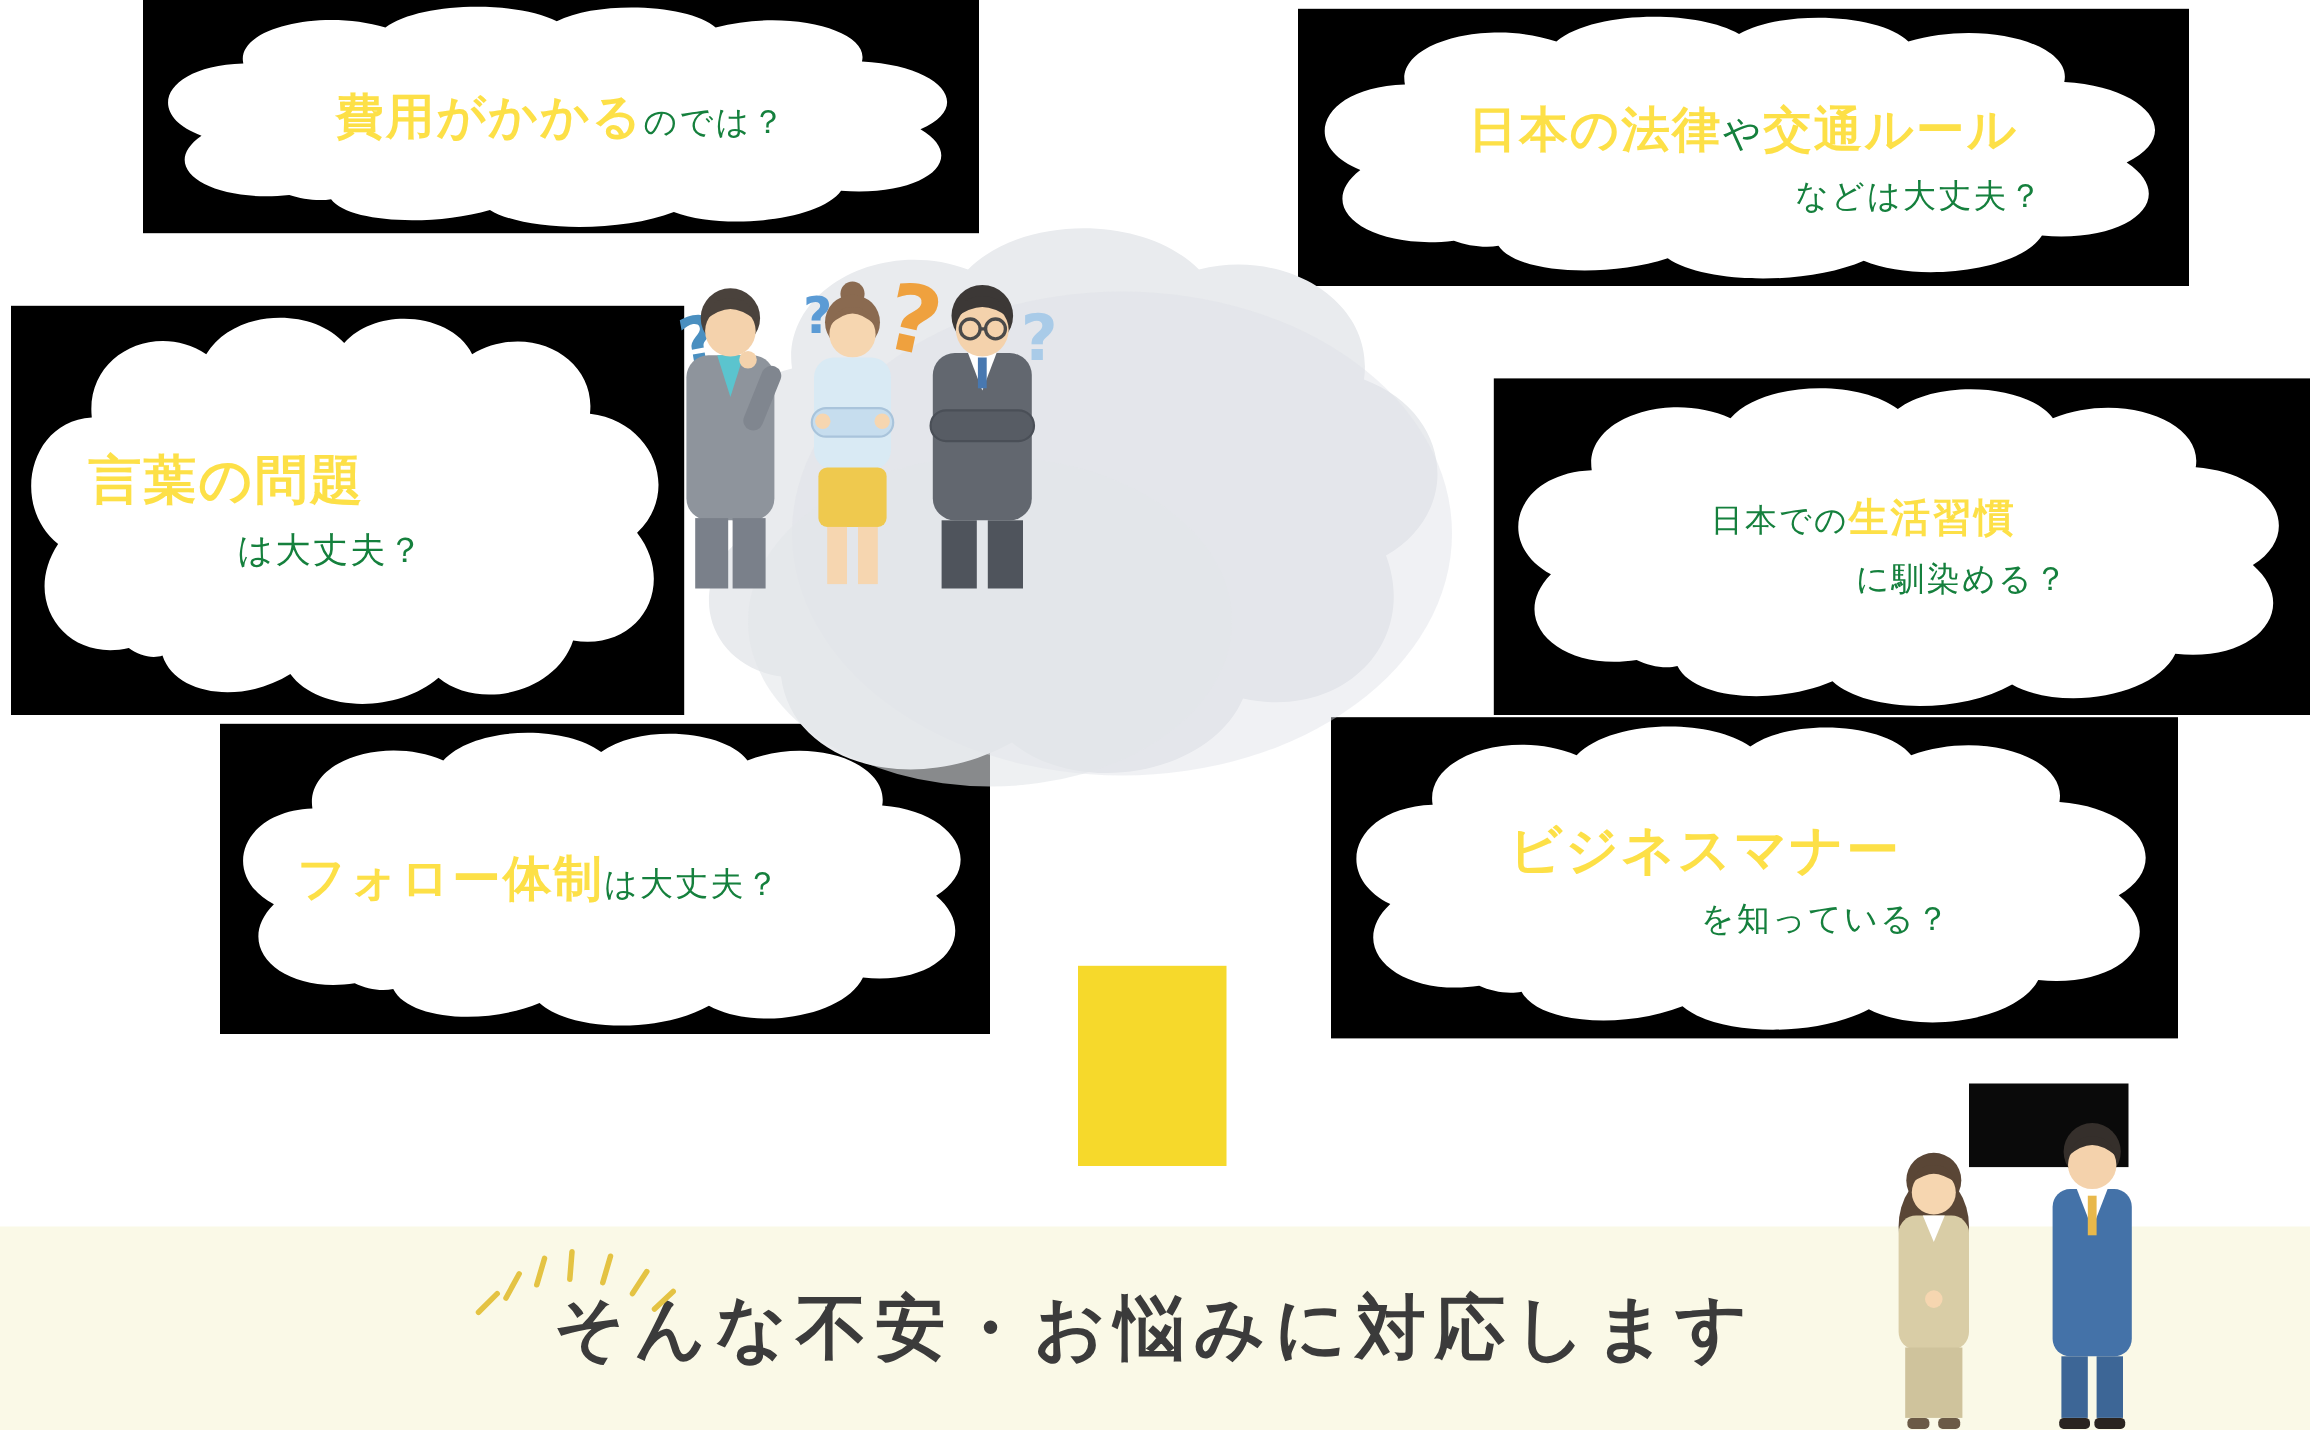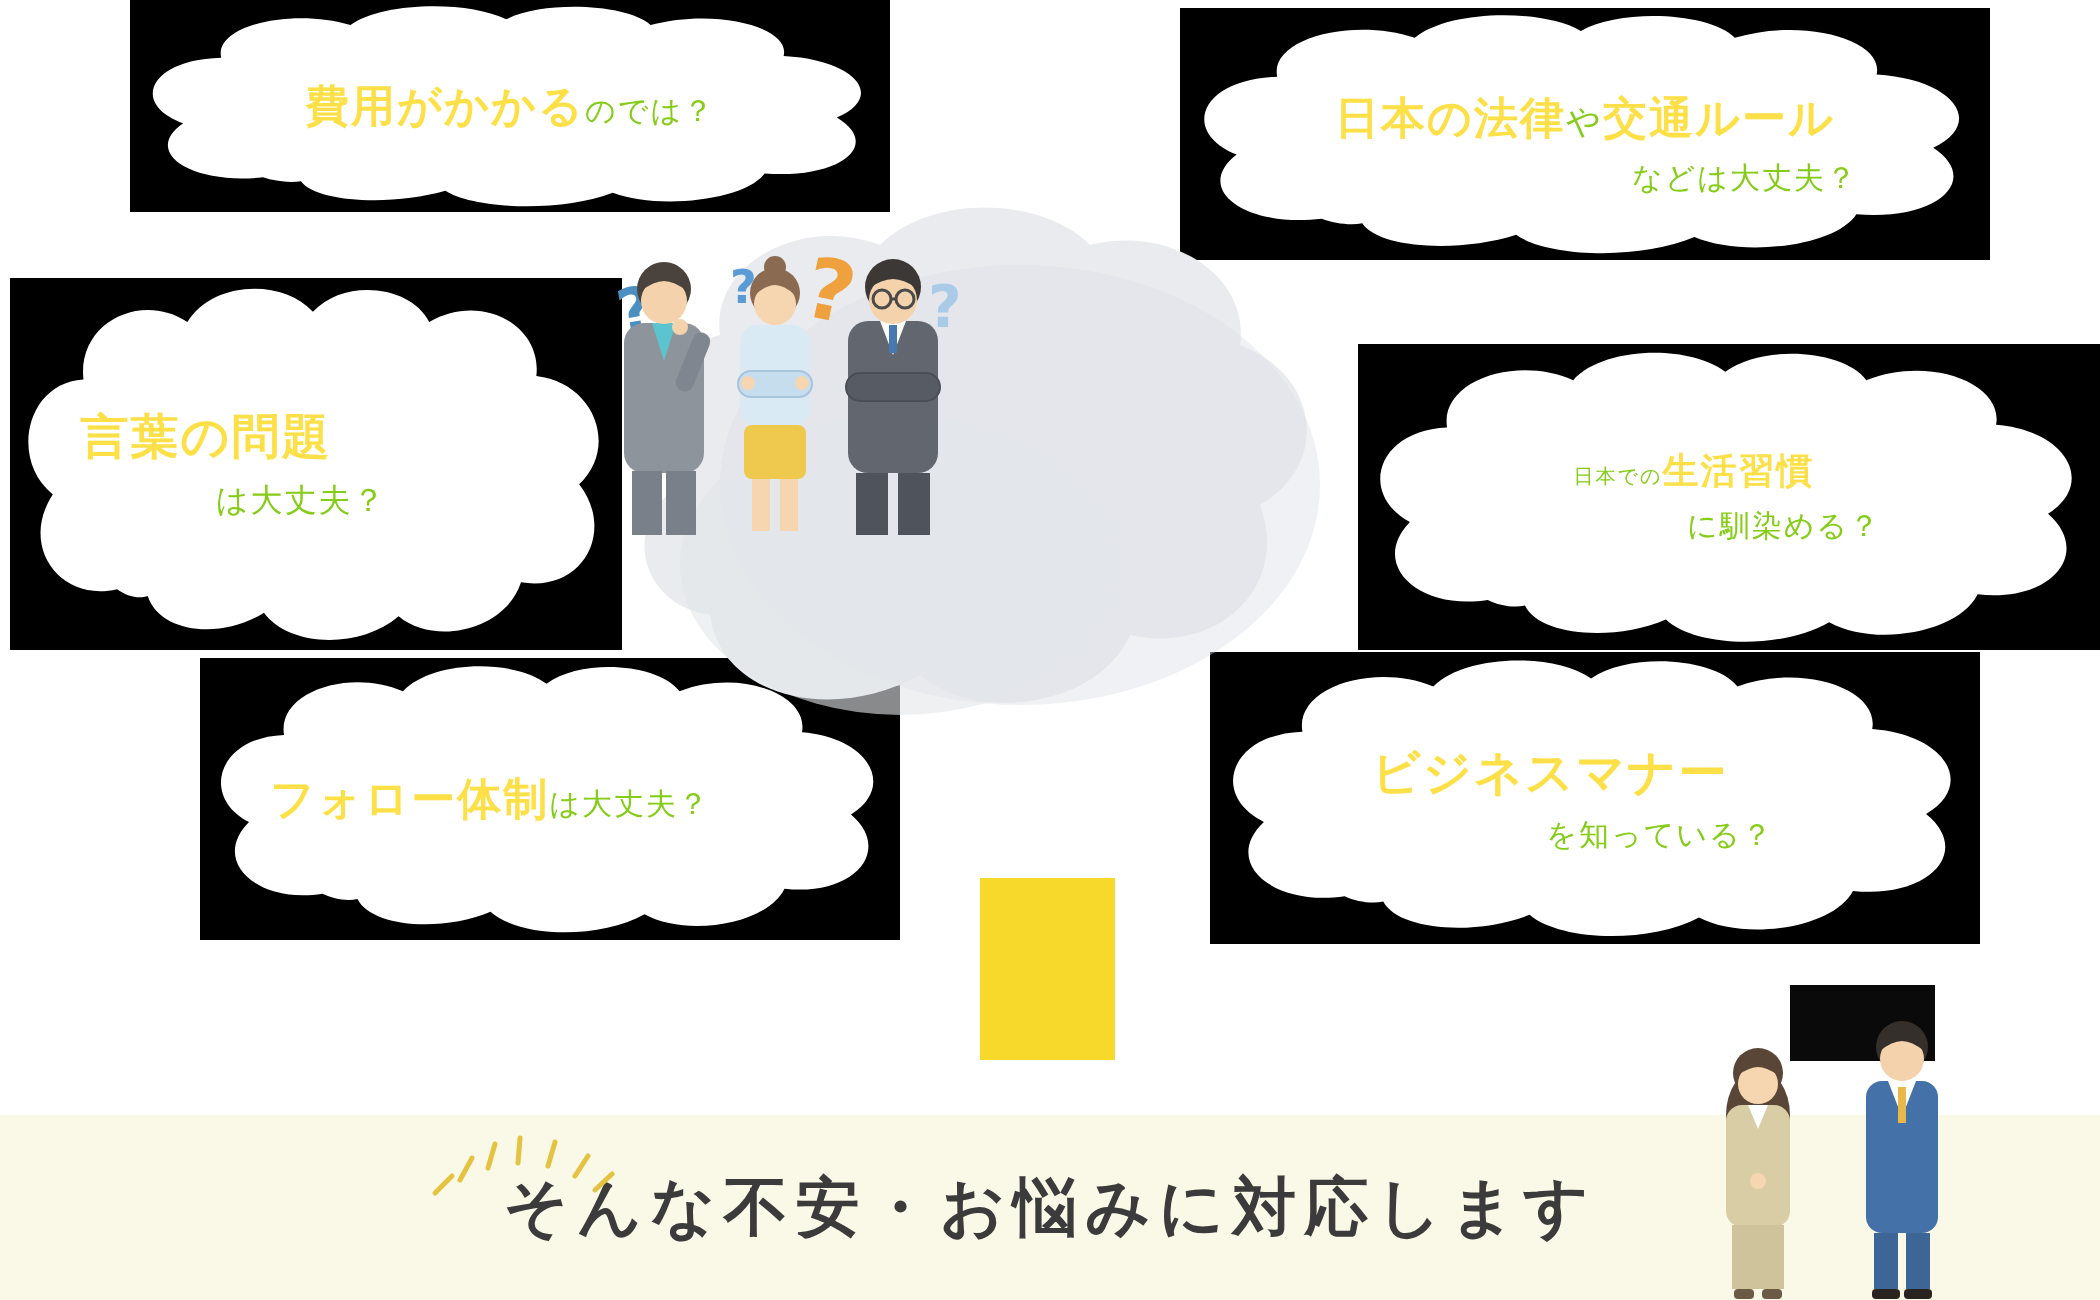--- a/index.html
+++ b/index.html
@@ -13,21 +13,21 @@
   
   .bubble { position:absolute; background:#000; z-index:1; }
   .bubble svg.cloud { position:absolute; inset:0; width:100%; height:100%; display:block; }
   .bubble .txt {
     position:absolute; inset:0; z-index:2;
     display:flex; flex-direction:column; justify-content:center; align-items:center;
     gap:10px;
   }
   .line { display:flex; align-items:baseline; white-space:nowrap; }
   .t-bold { font-weight:700; color:#fde047; font-size:44px; letter-spacing:2px; }
-  .t-reg  { font-weight:400; color:#84cc16; font-size:30px; letter-spacing:2px; }
+  .t-reg  { font-weight:400; color:#15803d; font-size:30px; letter-spacing:2px; }
 
   #bubble-cost      { left:130px;  top:0;      width:760px; height:212px; }
   #bubble-language  { left:10px;   top:278px;  width:612px; height:372px; }
   #bubble-follow    { left:200px;  top:658px;  width:700px; height:282px; }
   #bubble-law       { left:1180px; top:8px;    width:810px; height:252px; }
   #bubble-lifestyle { left:1358px; top:344px;  width:742px; height:306px; }
   #bubble-manner    { left:1210px; top:652px;  width:770px; height:292px; }
 
   
   .center-illus { position:absolute; left:600px; top:185px; width:820px; height:580px; z-index:2; }
@@ -112,21 +112,21 @@
       </div>
     </div>
   </div>
 
   <div class="bubble" id="bubble-lifestyle">
     <svg class="cloud" viewBox="0 0 400 220" preserveAspectRatio="none" aria-hidden="true">
       <path d="M70,184 C32,192 6,158 28,128 C0,108 10,62 48,60 C44,26 86,8 116,26 C132,2 178,0 198,20 C218,0 262,4 274,26 C308,8 348,28 344,58 C382,62 398,100 372,122 C396,150 374,186 334,180 C324,208 278,218 254,200 C228,220 182,218 166,198 C138,214 98,210 90,188 C84,190 76,188 70,184 Z" fill="#ffffff"></path>
     </svg>
     <div class="txt">
       <div class="line" style="transform:translateX(-35px);">
-        <span class="t-reg" style="font-size:20px;">日本での</span>
+        <span class="t-reg" style="font-size:29px;">日本での</span>
         <span class="t-bold" style="font-size:36px;">生活習慣</span>
       </div>
       <div class="line" style="transform:translateX(55px);">
         <span class="t-reg">に馴染める？</span>
       </div>
     </div>
   </div>
 
   <div class="bubble" id="bubble-manner">
     <svg class="cloud" viewBox="0 0 400 220" preserveAspectRatio="none" aria-hidden="true">

